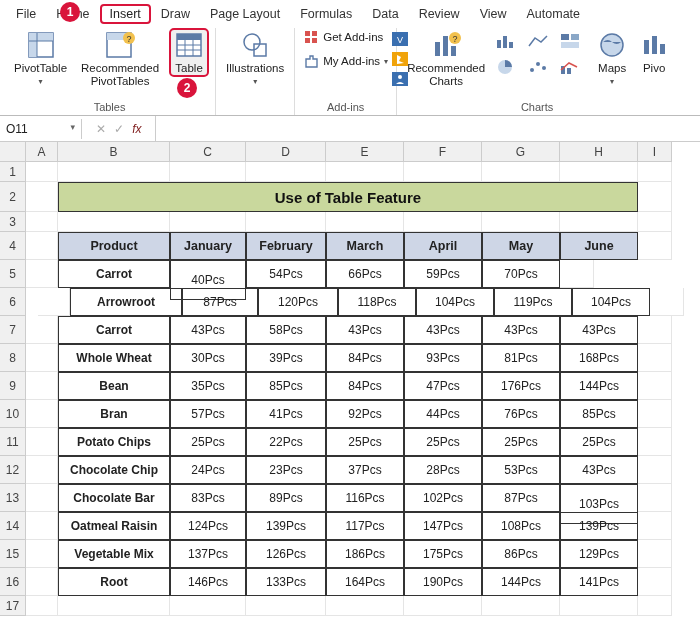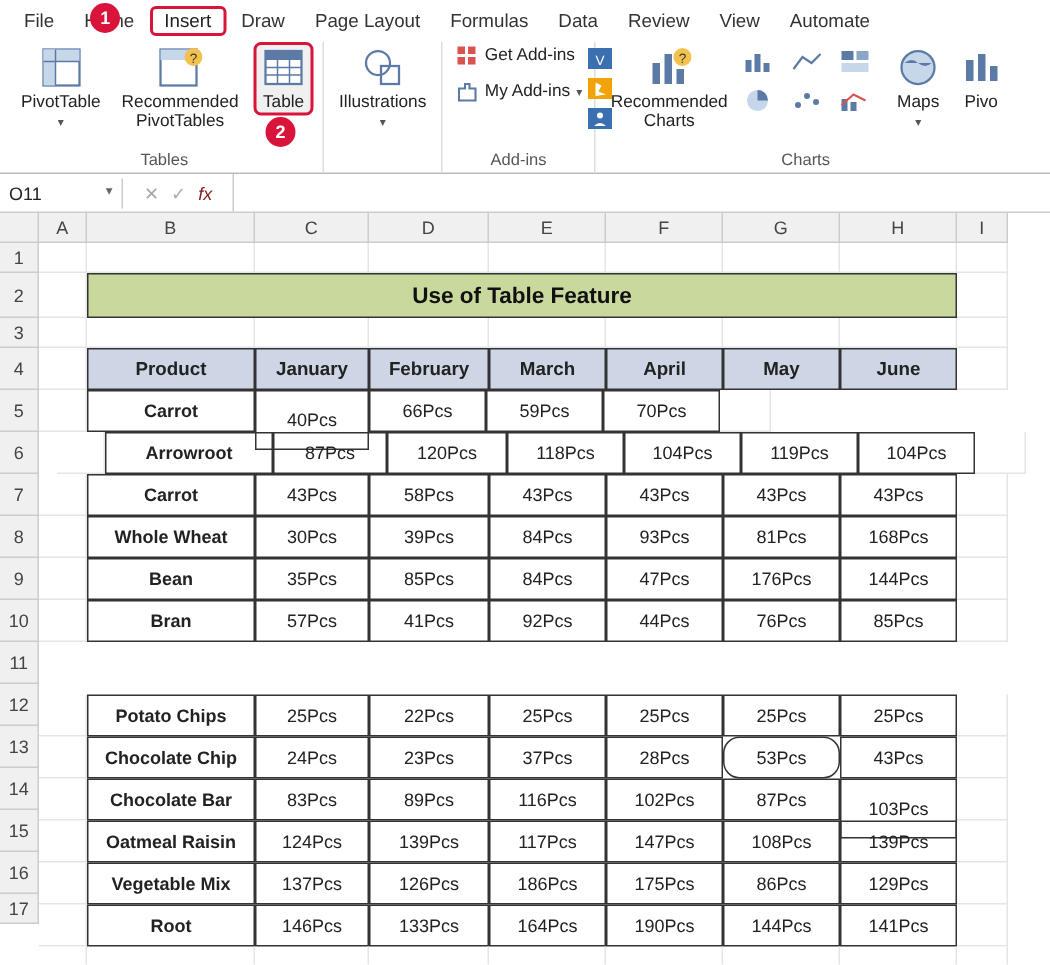--- a/index.html
+++ b/index.html
@@ -316,20 +316,21 @@
         <div class="th colE" style="height: 28px;">March</div>
         <div class="th colF" style="height: 28px;">April</div>
         <div class="th colG" style="height: 28px;">May</div>
         <div class="th colH" style="height: 28px;">June</div>
         <div class="gcell colI" style="height: 28px;"></div>
       </div>
       <div class="row" style="height: 28px;">
         <div class="gcell colA" style="height: 28px;"></div>
         <div class="td prod colB" style="height: 28px;">Carrot</div>
         <div class="td colC" style="height: 40px;">40Pcs</div>
+        <div class="td colD" style="height: 28px;">54Pcs</div>
         <div class="td colE" style="height: 28px;">66Pcs</div>
         <div class="td colG" style="height: 28px;">59Pcs</div>
         <div class="td colH" style="height: 28px;">70Pcs</div>
         <div class="gcell colI" style="height: 28px;"></div>
       </div>
       <div class="row" style="height: 28px; margin-left: 12px;">
         <div class="gcell colA" style="height: 28px;"></div>
         <div class="td prod colB" style="height: 28px;">Arrowroot</div>
         <div class="td colC" style="height: 28px;">87Pcs</div>
         <div class="td colD" style="height: 28px;">120Pcs</div>
@@ -376,39 +377,39 @@
         <div class="gcell colA" style="height: 28px;"></div>
         <div class="td prod colB" style="height: 28px;">Bran</div>
         <div class="td colC" style="height: 28px;">57Pcs</div>
         <div class="td colD" style="height: 28px;">41Pcs</div>
         <div class="td colE" style="height: 28px;">92Pcs</div>
         <div class="td colF" style="height: 28px;">44Pcs</div>
         <div class="td colG" style="height: 28px;">76Pcs</div>
         <div class="td colH" style="height: 28px;">85Pcs</div>
         <div class="gcell colI" style="height: 28px;"></div>
       </div>
-      <div class="row" style="height: 28px; margin-top: 35px;">
+      <div class="row" style="height: 28px;">
         <div class="gcell colA" style="height: 28px;"></div>
         <div class="td prod colB" style="height: 28px;">Potato Chips</div>
         <div class="td colC" style="height: 28px;">25Pcs</div>
         <div class="td colD" style="height: 28px;">22Pcs</div>
         <div class="td colE" style="height: 28px;">25Pcs</div>
         <div class="td colF" style="height: 28px;">25Pcs</div>
         <div class="td colG" style="height: 28px;">25Pcs</div>
         <div class="td colH" style="height: 28px;">25Pcs</div>
         <div class="gcell colI" style="height: 28px;"></div>
       </div>
       <div class="row" style="height: 28px;">
         <div class="gcell colA" style="height: 28px;"></div>
         <div class="td prod colB" style="height: 28px;">Chocolate Chip</div>
         <div class="td colC" style="height: 28px;">24Pcs</div>
         <div class="td colD" style="height: 28px;">23Pcs</div>
         <div class="td colE" style="height: 28px;">37Pcs</div>
         <div class="td colF" style="height: 28px;">28Pcs</div>
-        <div class="td colG" style="height: 28px; border-radius: 11px;">53Pcs</div>
+        <div class="td colG" style="height: 28px;">53Pcs</div>
         <div class="td colH" style="height: 28px;">43Pcs</div>
         <div class="gcell colI" style="height: 28px;"></div>
       </div>
       <div class="row" style="height: 28px;">
         <div class="gcell colA" style="height: 28px;"></div>
         <div class="td prod colB" style="height: 28px;">Chocolate Bar</div>
         <div class="td colC" style="height: 28px;">83Pcs</div>
         <div class="td colD" style="height: 28px;">89Pcs</div>
         <div class="td colE" style="height: 28px;">116Pcs</div>
         <div class="td colF" style="height: 28px;">102Pcs</div>

